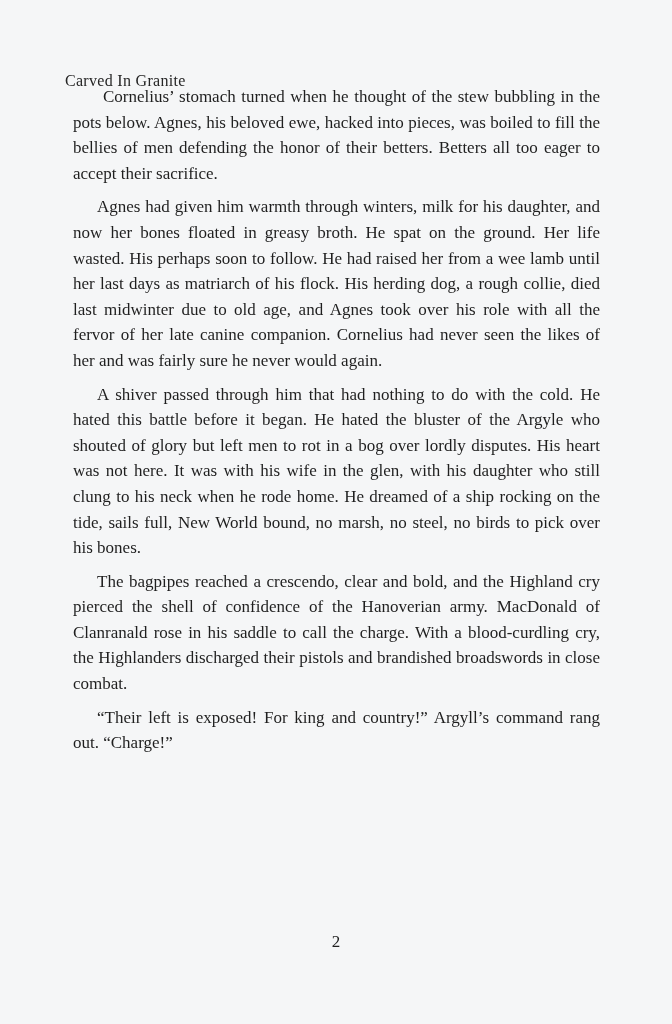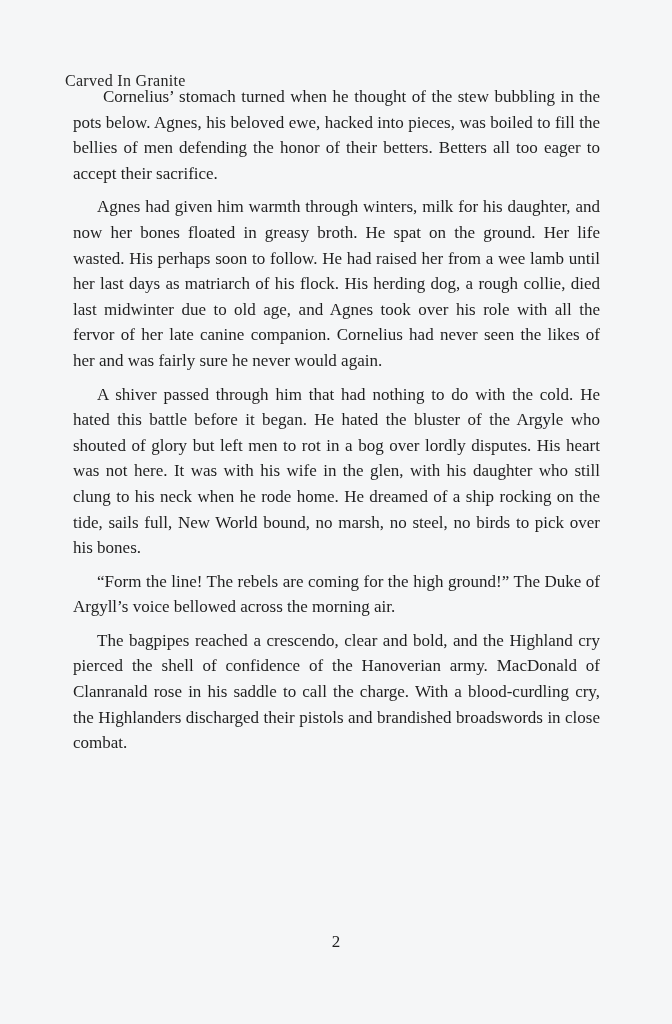--- a/index.html
+++ b/index.html
@@ -60,19 +60,19 @@
 <body>
 
 <div class="page">
 
   <div class="running-header">Carved In Granite</div>
 
   <div class="body-text">
     <p class="first-para">Cornelius’ stomach turned when he thought of the stew bubbling in the pots below. Agnes, his beloved ewe, hacked into pieces, was boiled to fill the bellies of men defending the honor of their betters. Betters all too eager to accept their sacrifice.</p>
     <p>Agnes had given him warmth through winters, milk for his daughter, and now her bones floated in greasy broth. He spat on the ground. Her life wasted. His perhaps soon to follow. He had raised her from a wee lamb until her last days as matriarch of his flock. His herding dog, a rough collie, died last midwinter due to old age, and Agnes took over his role with all the fervor of her late canine companion. Cornelius had never seen the likes of her and was fairly sure he never would again.</p>
     <p>A shiver passed through him that had nothing to do with the cold. He hated this battle before it began. He hated the bluster of the Argyle who shouted of glory but left men to rot in a bog over lordly disputes. His heart was not here. It was with his wife in the glen, with his daughter who still clung to his neck when he rode home. He dreamed of a ship rocking on the tide, sails full, New World bound, no marsh, no steel, no birds to pick over his bones.</p>
-    <p>“Form the line! The rebels are coming for the high ground!” The Duke of Argyll’s voice bellowed across the morning air.</p>
     <p>The bagpipes reached a crescendo, clear and bold, and the Highland cry pierced the shell of confidence of the Hanoverian army. MacDonald of Clanranald rose in his saddle to call the charge. With a blood-curdling cry, the Highlanders discharged their pistols and brandished broadswords in close combat.</p>
+    <p>“Their left is exposed! For king and country!” Argyll’s command rang out. “Charge!”</p>
   </div>
 
   <div class="page-number">2</div>
 
 </div>
 
 </body></html>

